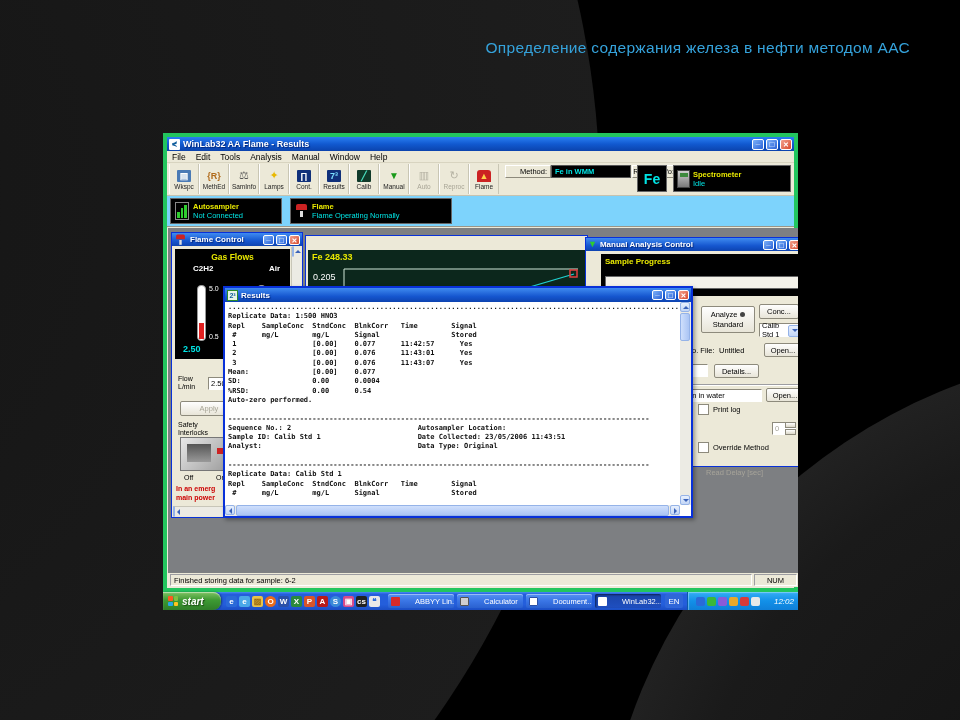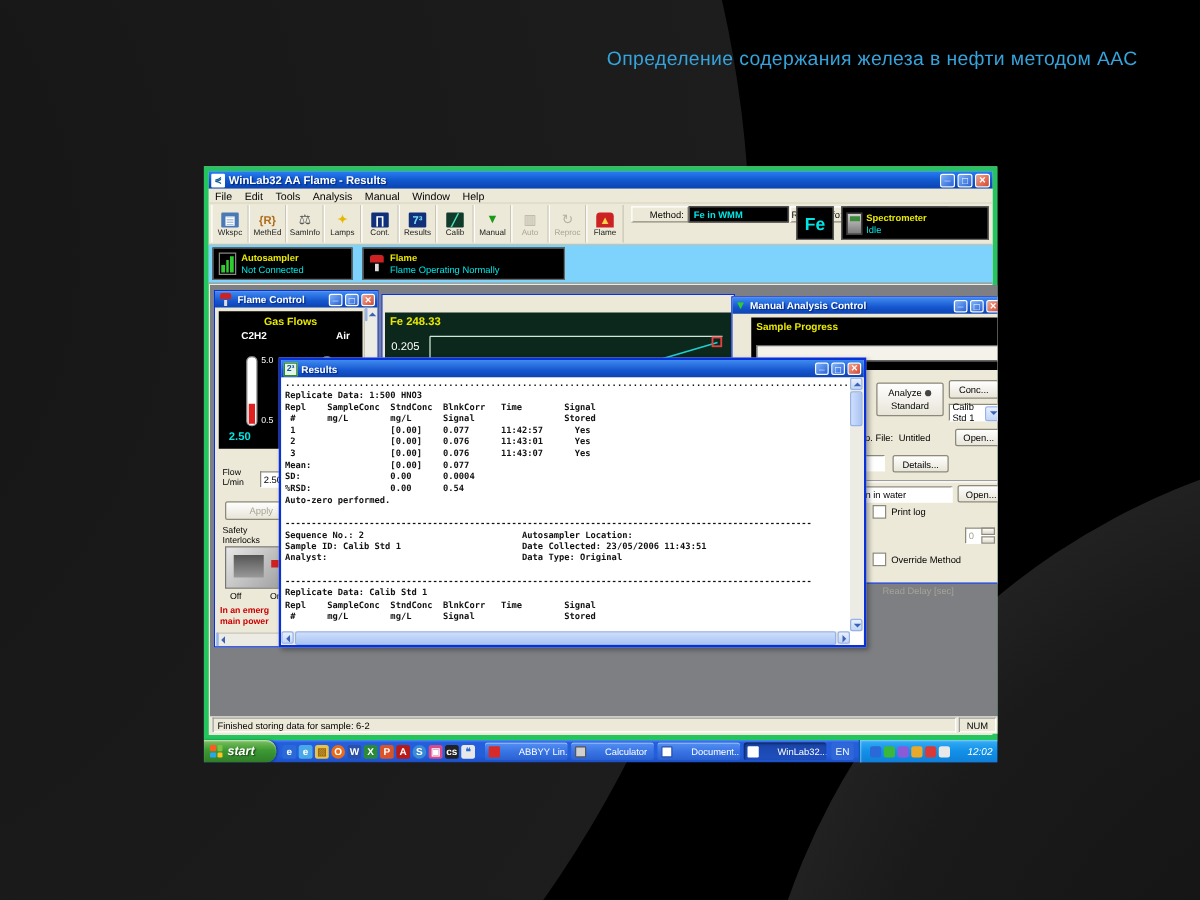--- a/index.html
+++ b/index.html
@@ -82,21 +82,21 @@
   .flm-icon::after { content:""; position:absolute; left:5px; top:7px; width:3px; height:6px; background:#ddd; }
 
   .workspace { position:absolute; left:1px; top:91px; width:631px; height:353px;
                background:#7d7f82; overflow:hidden; }
 
   .statusbar { position:absolute; left:1px; bottom:1px; width:631px; height:14px; background:#ece9d8;
                display:flex; gap:2px; padding:1px 2px; }
   .sbp { border:1px solid; border-color:#9d9da1 #fff #fff #9d9da1; font-size:7.5px;
          display:flex; align-items:center; padding:0 3px; }
   .sbp.main { flex:1; }
-  .sbp.num { width:30px; justify-content:center; }
+  .sbp.num { width:43px; justify-content:center; }
 
   
   .cw { position:absolute; border:1px solid #0831d9; background:#ece9d8; }
   .cw-tb { height:13px; display:flex; align-items:center; gap:3px; padding:0 2px;
            background:linear-gradient(180deg,#3f8bf0 0%,#1556cf 60%,#0d43b0 100%); color:#fff; }
   .cw-tb .wt { font-weight:bold; font-size:8px; white-space:nowrap; text-shadow:1px 1px 1px #00257a; }
   .cw .wbtn { width:11px; height:10px; }
 
   
   #flamewin { left:3px; top:4px; width:132px; height:286px; }

